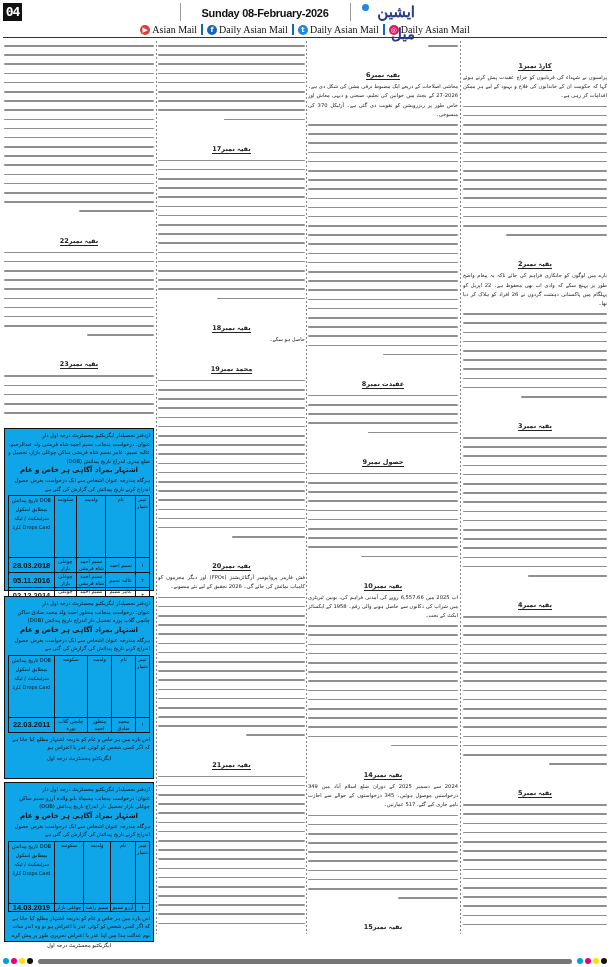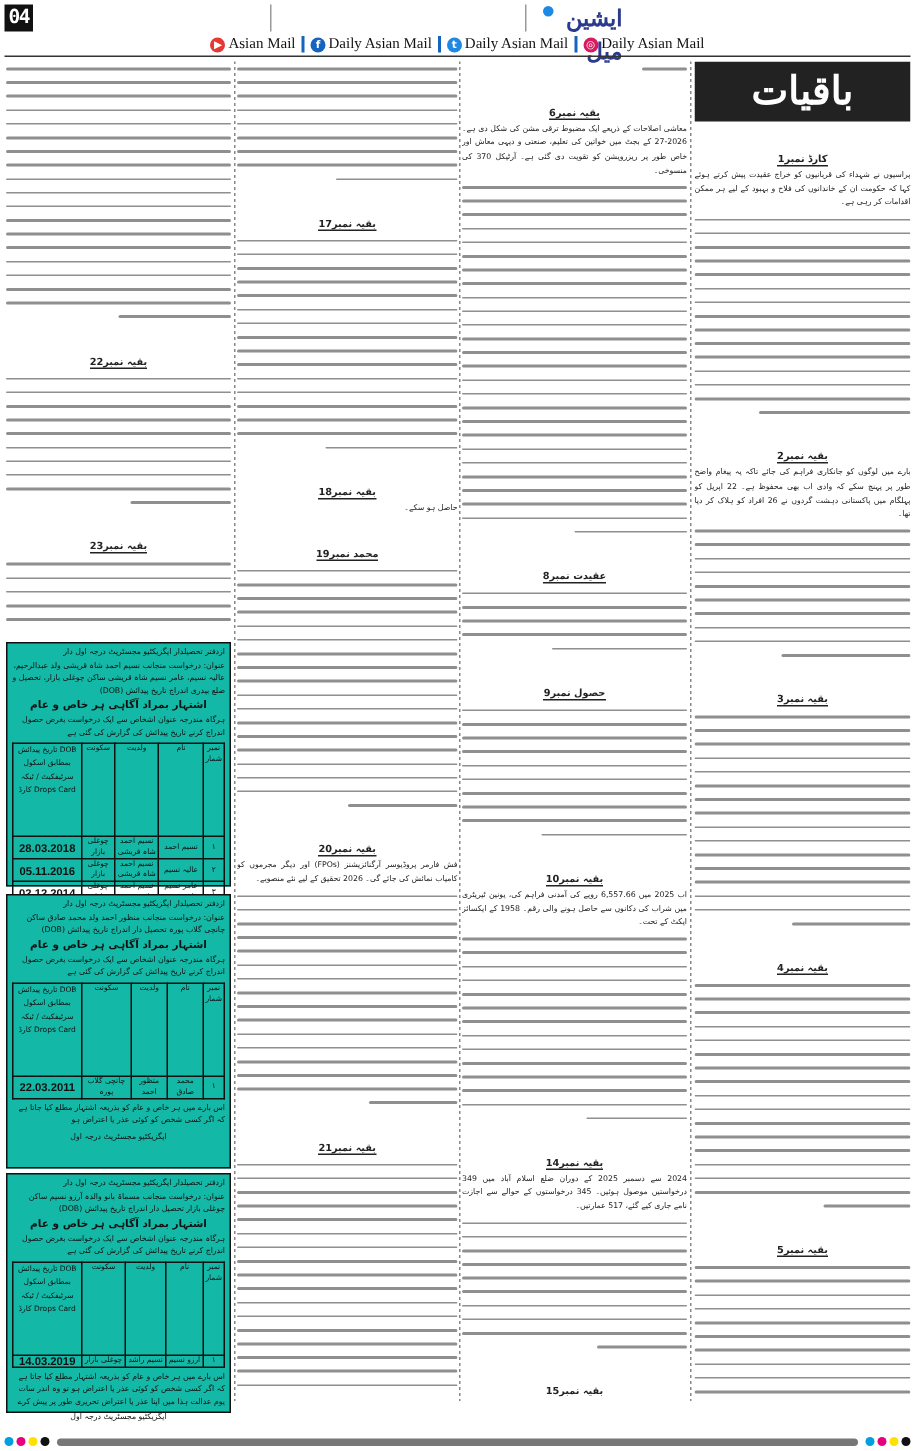--- a/index.html
+++ b/index.html
@@ -37,21 +37,21 @@
   .sec-head { text-align: center; font-weight: bold; font-size: 6.5px; line-height: 11px; margin: 20px 0 1px; }
   .sec-head span { border-bottom: 1px solid #222; }
   .line-fill { display: block; height: 9.2px; position: relative; }
   .line-fill::after { content: ""; position: absolute; right: 0; top: 4px; height: 1.6px; background: #6a6a6a; opacity: 0.75; width: var(--w, 100%); border-radius: 1px; }
 
   
   .banner { position: relative; height: 40px; background: #222; color: #fff; margin-bottom: 5px; text-align: center;
     font-family: "DejaVu Serif", serif; font-size: 26px; font-weight: bold; line-height: 40px; letter-spacing: 4px; }
 
   
-  .ad { position: absolute; left: 4px; width: 150px; border: 1.5px solid #111; direction: rtl; font-size: 5.2px; line-height: 8.5px; padding: 2px 3px; background: #14b8a6; }
+  .ad { position: absolute; left: 4px; width: 150px; border: 1.5px solid #111; direction: rtl; font-size: 5.2px; line-height: 8.5px; padding: 2px 3px; background: #0ea5e9; }
   .ad-1 { top: 428px; height: 163px; }
   .ad-2 { top: 596px; height: 183px; }
   .ad-3 { top: 782px; height: 160px; }
   .ad-title { text-align: center; font-weight: bold; font-size: 7px; line-height: 11px; }
   .ad-sign { text-align: center; font-size: 5.2px; margin-top: 2px; }
   .ad table { width: 100%; border-collapse: collapse; margin: 2px 0; direction: rtl; }
   .ad th, .ad td { border: 1px solid #111; font-size: 5px; line-height: 7px; text-align: center; font-weight: normal; padding: 0 1px; }
   .ad th { height: 62px; vertical-align: top; }
   .ad td.date { font-family: "Liberation Sans", sans-serif; font-size: 7.5px; font-weight: bold; direction: ltr; }
   .ad th.dob { width: 46px; direction: ltr; line-height: 9px; }
@@ -61,20 +61,21 @@
   .footer { position: absolute; left: 0; top: 957px; width: 610px; height: 8px; display: flex; align-items: center; padding: 0 3px; gap: 2px; }
   .dot-c { width: 6px; height: 6px; border-radius: 50%; display: inline-block; }
   .foot-bar { flex: 1; height: 5px; background: #777; border-radius: 3px; margin: 0 3px; }
 </style>
 </head>
 <body>
 
 <div class="masthead">
   <div class="page-num">04</div>
   <div class="sep-v"></div>
+  <div class="date-line">Sunday 08-February-2026</div>
   <div class="sep-v2"></div>
   <div class="logo">
     <span class="dot"></span>
     <span>ایشین میل</span>
   </div>
   <div class="socials">
     <span class="soc">
       <span class="soc-ic" style="background:#e53935">▶</span>
       <span>Asian Mail</span>
     </span>
@@ -95,21 +96,20 @@
     </span>
   </div>
   <div class="rule"></div>
 </div>
 
 <div class="col-divider" style="left:460px"></div>
 <div class="col-divider" style="left:306px"></div>
 <div class="col-divider" style="left:156px"></div>
 
 <div class="col col-1">
-  <div class="banner">باقیات</div>
   <div class="sec-head"><span>کارڈ نمبر1</span></div>
   <p>پراسیوں نے شہداء کی قربانیوں کو خراج عقیدت پیش کرتے ہوئے کہا کہ حکومت ان کے خاندانوں کی فلاح و بہبود کے لیے ہر ممکن اقدامات کر رہی ہے۔</p>
   <div class="article-lines">
     <span class="line-fill"></span>
       <span class="line-fill"></span>
       <span class="line-fill"></span>
       <span class="line-fill"></span>
     <span class="line-fill"></span>
       <span class="line-fill"></span>
       <span class="line-fill"></span>

